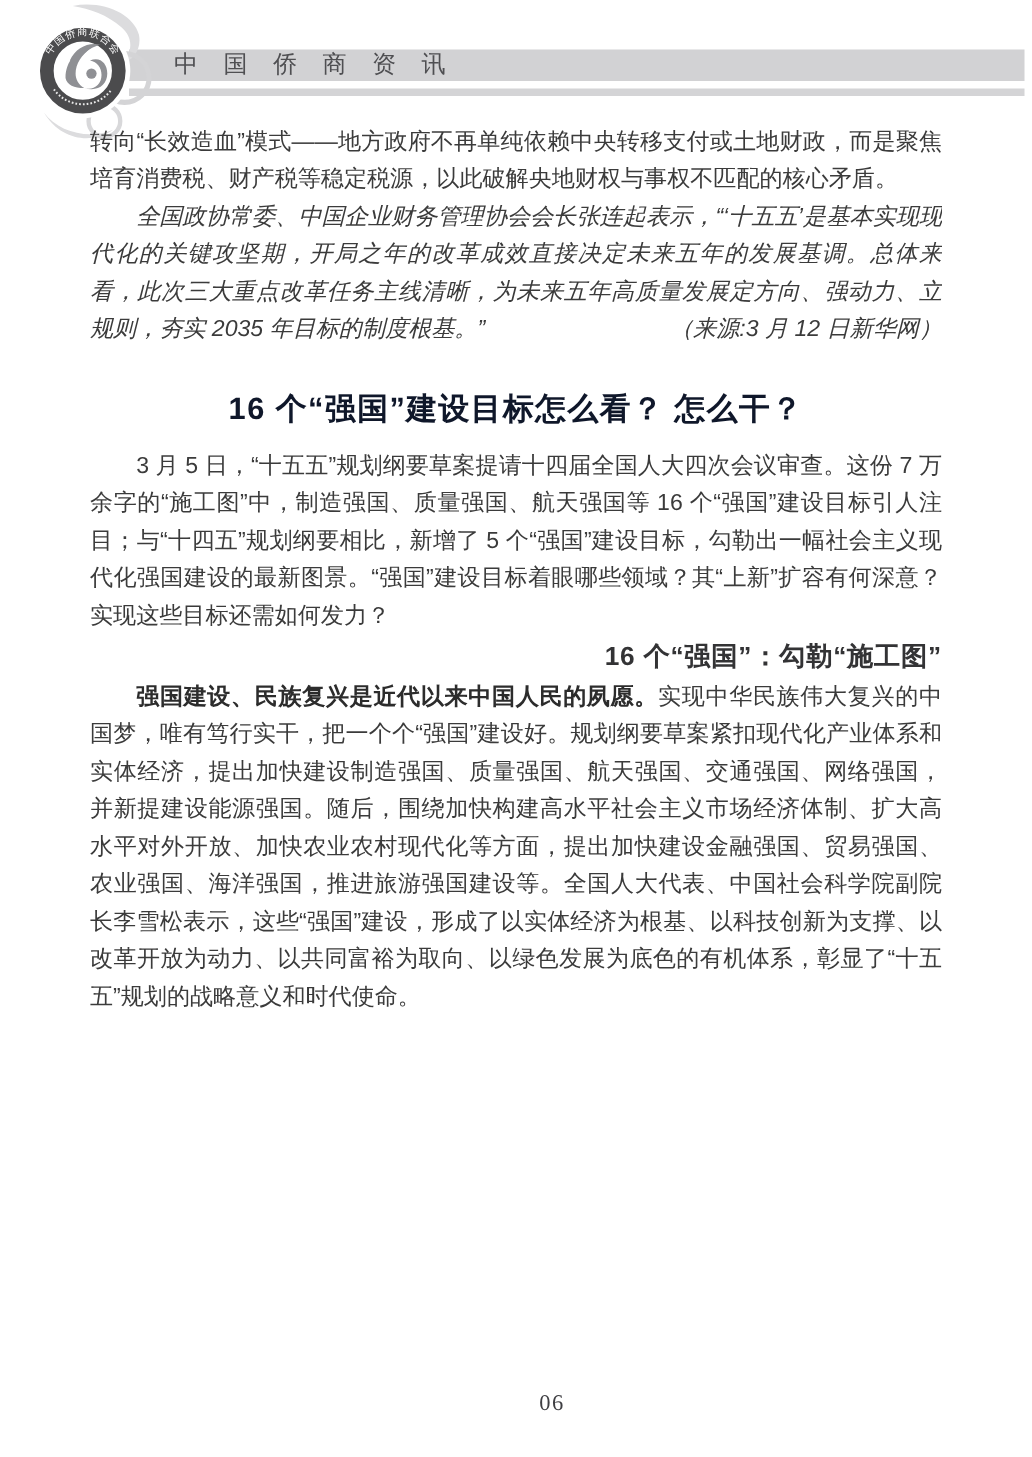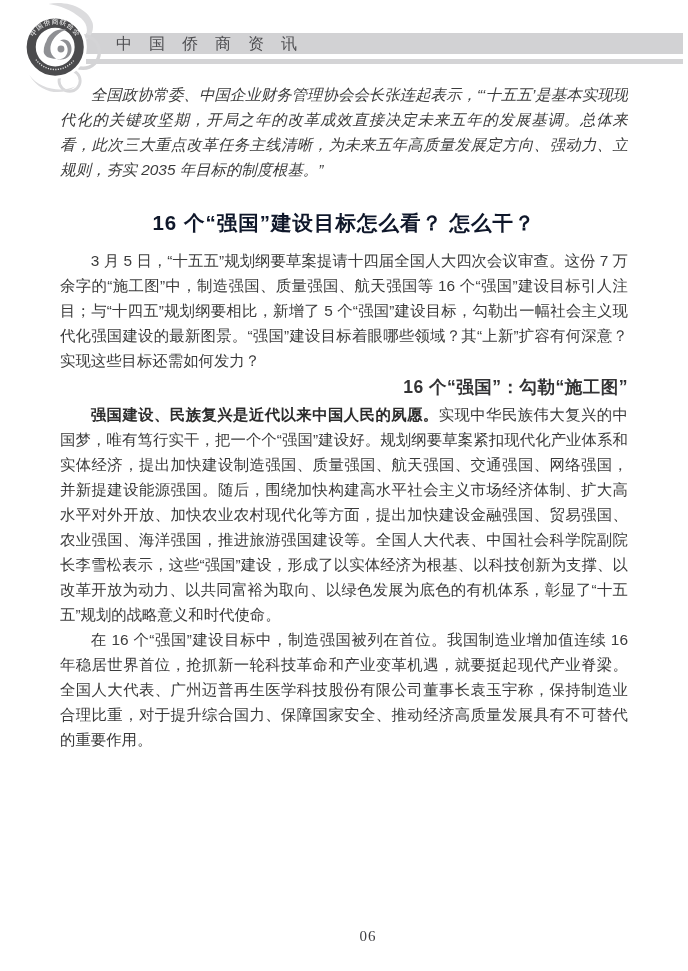--- a/index.html
+++ b/index.html
@@ -60,25 +60,25 @@
     <g fill="#8f9094">
       <path d="M36 40 C40 31 49 27 57 29 C50 31 44 35 41 42 Z"></path>
       <path d="M33 52 C33 40 41 32 51 31 C44 36 40 42 40 49 C40 53 42 57 46 59 C39 59 34 57 33 52 Z"></path>
       <path d="M46 59 C52 61 58 57 58 50 C58 45 55 41 50 40 C57 37 62 42 62 49 C62 57 55 62 46 59 Z"></path>
       <circle cx="51" cy="49" r="3.6"></circle>
     </g>
   </svg>
 </div>
 
 <div class="article">
-  <p class="indent has-source"><span>全国政协常委、中国企业财务管理协会会长张连起表示，“‘十五五’是基本实现现代化的关键攻坚期，开局之年的改革成效直接决定未来五年的发展基调。总体来看，此次三大重点改革任务主线清晰，为未来五年高质量发展定方向、强动力、立规则，夯实 2035 年目标的制度根基。”</span></p>
+  <p>转向“长效造血”模式——地方政府不再单纯依赖中央转移支付或土地财政，而是聚焦培育消费税、财产税等稳定税源，以此破解央地财权与事权不匹配的核心矛盾。</p>
+  <p class="indent has-source"><span>全国政协常委、中国企业财务管理协会会长张连起表示，“‘十五五’是基本实现现代化的关键攻坚期，开局之年的改革成效直接决定未来五年的发展基调。总体来看，此次三大重点改革任务主线清晰，为未来五年高质量发展定方向、强动力、立规则，夯实 2035 年目标的制度根基。”</span><span class="source">（来源:3 月 12 日新华网）</span></p>
 
   <div class="section-heading">16 个“强国”建设目标怎么看？ 怎么干？</div>
 
   <p class="indent">3 月 5 日，“十五五”规划纲要草案提请十四届全国人大四次会议审查。这份 7 万余字的“施工图”中，制造强国、质量强国、航天强国等 16 个“强国”建设目标引人注目；与“十四五”规划纲要相比，新增了 5 个“强国”建设目标，勾勒出一幅社会主义现代化强国建设的最新图景。“强国”建设目标着眼哪些领域？其“上新”扩容有何深意？实现这些目标还需如何发力？</p>
 
   <div class="section-subheading">16 个“强国”：勾勒“施工图”</div>
 
   <p class="indent"><b class="lead-bold">强国建设、民族复兴是近代以来中国人民的夙愿。</b><span>实现中华民族伟大复兴的中国梦，唯有笃行实干，把一个个“强国”建设好。规划纲要草案紧扣现代化产业体系和实体经济，提出加快建设制造强国、质量强国、航天强国、交通强国、网络强国，并新提建设能源强国。随后，围绕加快构建高水平社会主义市场经济体制、扩大高水平对外开放、加快农业农村现代化等方面，提出加快建设金融强国、贸易强国、农业强国、海洋强国，推进旅游强国建设等。全国人大代表、中国社会科学院副院长李雪松表示，这些“强国”建设，形成了以实体经济为根基、以科技创新为支撑、以改革开放为动力、以共同富裕为取向、以绿色发展为底色的有机体系，彰显了“十五五”规划的战略意义和时代使命。</span></p>
-  <p class="indent">在 16 个“强国”建设目标中，制造强国被列在首位。我国制造业增加值连续 16 年稳居世界首位，抢抓新一轮科技革命和产业变革机遇，就要挺起现代产业脊梁。全国人大代表、广州迈普再生医学科技股份有限公司董事长袁玉宇称，保持制造业合理比重，对于提升综合国力、保障国家安全、推动经济高质量发展具有不可替代的重要作用。</p>
 </div>
 
 <div class="page-number">06</div>
 
 </body></html>

